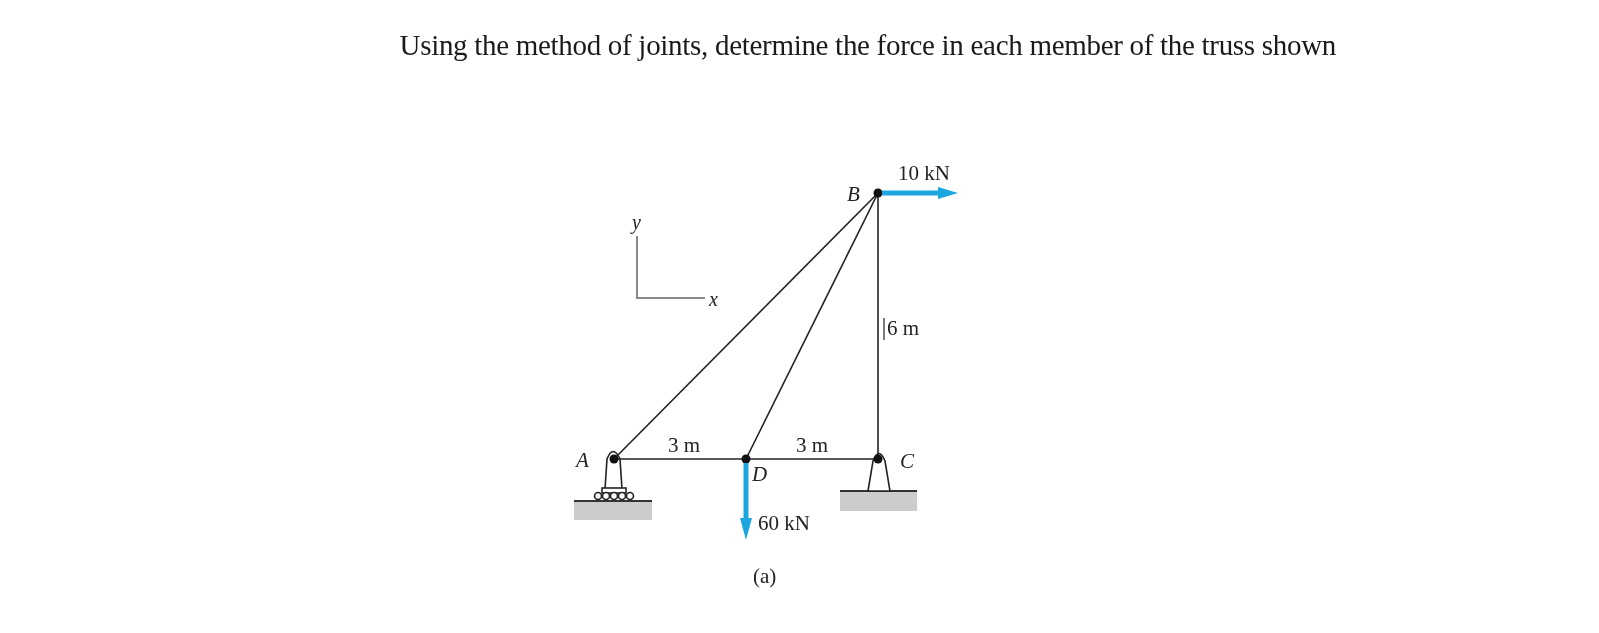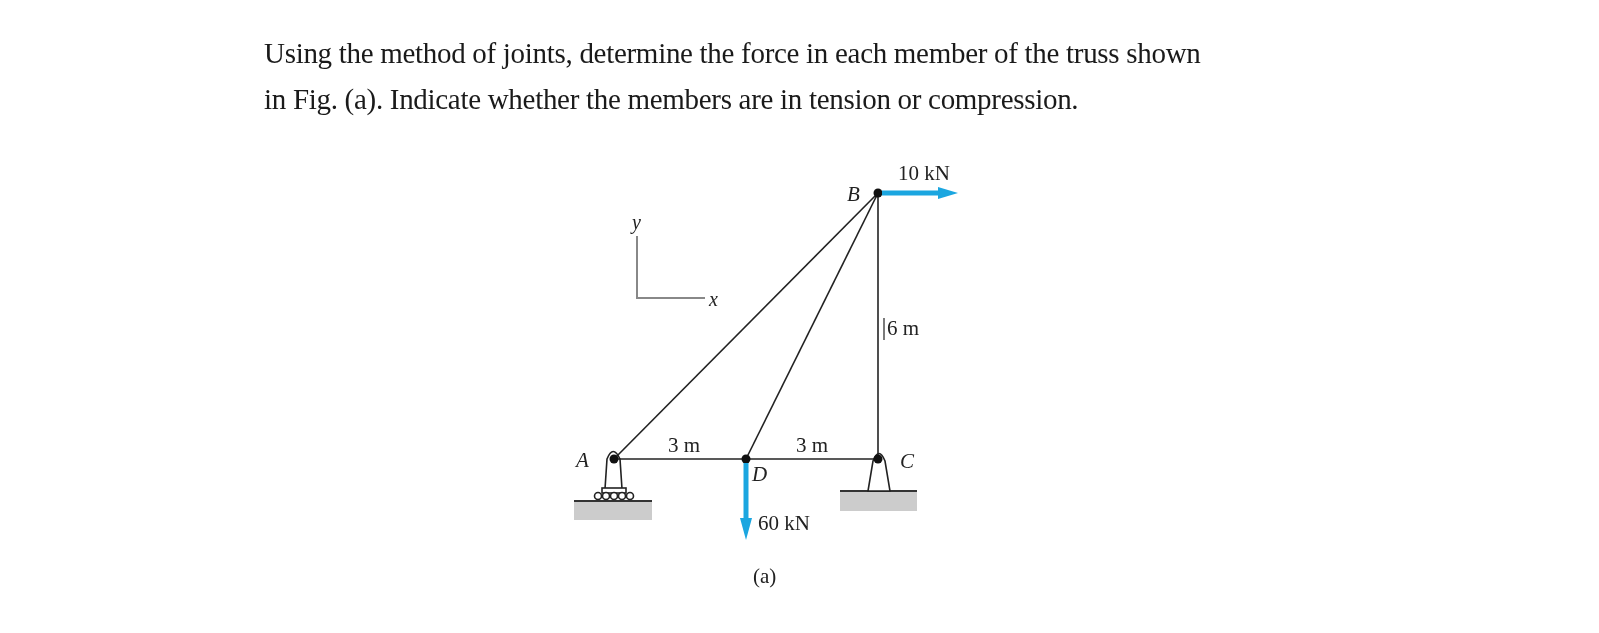--- a/index.html
+++ b/index.html
@@ -1,27 +1,26 @@
 <!DOCTYPE html>
 <html><head>
 <meta charset="utf-8">
 <style>
   html, body { margin:0; padding:0; background:#ffffff; }
   body { width:1599px; height:633px; position:relative; overflow:hidden; font-family:"Liberation Serif", "DejaVu Serif", serif; color:#1a1a1a; }
   .problem { position:absolute; left:256px; top:26px; width:1080px; font-size:29px; line-height:38px; letter-spacing:-0.3px; }
-  .problem p { margin:8px; }
+  .problem p { margin:0;text-align:right; }
   svg { position:absolute; left:0; top:0; }
   svg text { font-family:"Liberation Serif", "DejaVu Serif", serif; fill:#222; }
 </style>
 </head>
 <body>
 
 <div class="problem">
   <p>Using the method of joints, determine the force in each member of the truss shown</p>
-  <p>in Fig. (a). Indicate whether the members are in tension or compression.</p>
 </div>
 
 <svg width="1599" height="633" viewBox="0 0 1599 633">
 
   <g>
     <polyline points="637,236 637,298 705,298" fill="none" stroke="#888" stroke-width="2"></polyline>
     <text x="632" y="229" font-size="20" font-style="italic">y</text>
     <text x="709" y="306" font-size="20" font-style="italic">x</text>
   </g>
 

